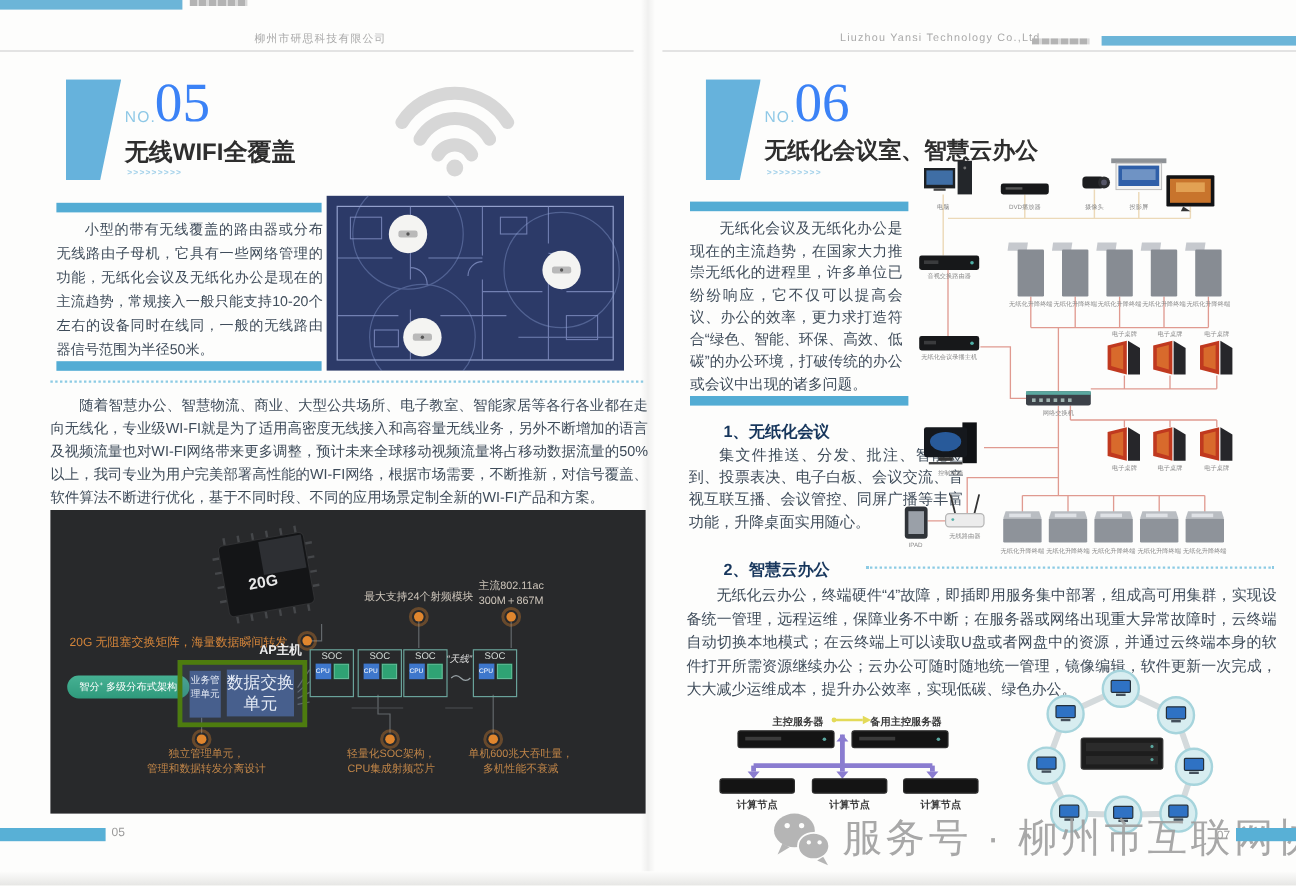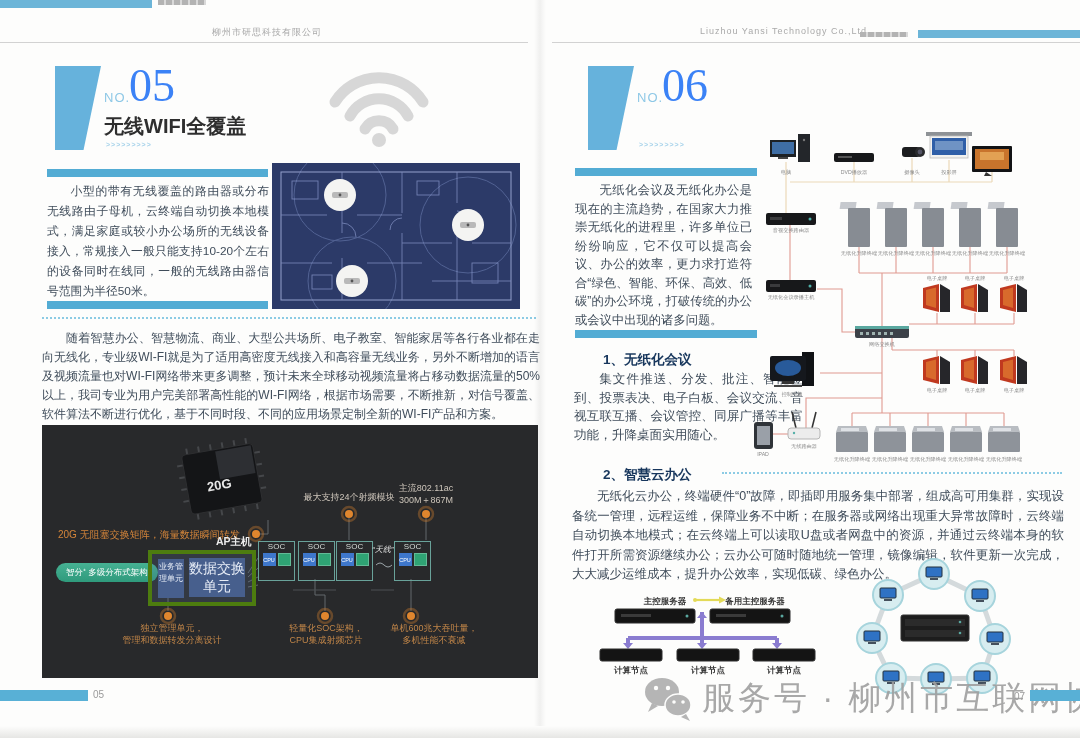--- a/index.html
+++ b/index.html
@@ -69,21 +69,21 @@
   <div class="abs chev" style="left:106px;top:141px;">&gt;&gt;&gt;&gt;&gt;&gt;&gt;&gt;&gt;</div>
 
   <svg class="abs" style="left:323px;top:58px;" width="112" height="90" viewBox="0 0 112 90">
     <path d="M12,44 A 52 52 0 0 1 100,44" fill="none" stroke="#d7d7d7" stroke-width="11" stroke-linecap="round"></path>
     <path d="M27,58 A 33 33 0 0 1 85,58" fill="none" stroke="#d7d7d7" stroke-width="11" stroke-linecap="round"></path>
     <path d="M42,71 A 16 16 0 0 1 70,71" fill="none" stroke="#d7d7d7" stroke-width="11" stroke-linecap="round"></path>
     <circle cx="56" cy="82" r="7" fill="#d7d7d7"></circle>
   </svg>
 
   <div class="abs blue-bar" style="left:47px;top:169px;width:221px;"></div>
-  <div class="abs para intro-l" style="left:47px;top:181px;">小型的带有无线覆盖的路由器或分布无线路由子母机，云终端自动切换本地模式，满足家庭或较小办公场所的无线设备接入，常规接入一般只能支持10-20个左右的设备同时在线同，一般的无线路由器信号范围为半径50米。</div>
+  <div class="abs para intro-l" style="left:47px;top:181px;">小型的带有无线覆盖的路由器或分布无线路由子母机，它具有一些网络管理的功能，无纸化会议及无纸化办公是现在的主流趋势，常规接入一般只能支持10-20个左右的设备同时在线同，一般的无线路由器信号范围为半径50米。</div>
   <div class="abs blue-bar" style="left:47px;top:301px;width:221px;"></div>
 
   <svg class="abs" style="left:272px;top:163px;" width="248" height="146" viewBox="0 0 248 146">
     <rect x="0" y="0" width="248" height="146" fill="#2c3a68"></rect>
     <rect x="9" y="9" width="230" height="128" fill="none" stroke="#93a0cc" stroke-width="1"></rect>
     <g stroke="#7f8dc0" stroke-width="0.9" fill="none" opacity="0.85">
       <path d="M70,9 V70 M70,95 V137 M130,9 V50 M130,70 V137 M185,9 V40 M185,60 V137"></path>
       <path d="M9,52 H55 M85,52 H130 M130,80 H180 M200,80 H239 M9,100 H60 M95,100 H150 M160,118 H239"></path>
       <rect x="20" y="18" width="26" height="18"></rect>
         <rect x="145" y="18" width="22" height="14"></rect>
@@ -210,32 +210,33 @@
   <div class="abs pgnum" style="left:93px;top:689px;">05</div>
 
   <div class="abs hdr-company" style="left:700px;top:26px;width:152px;text-align:right;">Liuzhou Yansi Technology Co.,Ltd</div>
   <div class="abs hdr-gray" style="left:860px;top:32px;width:48px;"></div>
   <div class="abs hdr-blue" style="left:918px;top:30px;width:162px;"></div>
   <div class="abs hdr-line" style="left:552px;top:42px;width:528px;"></div>
 
   <div class="abs quote" style="left:588px;top:66px;"></div>
   <div class="abs no-prefix" style="left:637px;top:90px;">NO.</div>
   <div class="abs no-big" style="left:662px;top:63px;">06</div>
+  <div class="abs sec-title" style="left:637px;top:113px;font-size:19px;">无纸化会议室、智慧云办公</div>
   <div class="abs chev" style="left:639px;top:141px;">&gt;&gt;&gt;&gt;&gt;&gt;&gt;&gt;&gt;</div>
 
   <div class="abs blue-bar" style="left:575px;top:168px;width:182px;"></div>
   <div class="abs para intro-r" style="left:575px;top:181px;">无纸化会议及无纸化办公是现在的主流趋势，在国家大力推崇无纸化的进程里，许多单位已纷纷响应，它不仅可以提高会议、办公的效率，更力求打造符合“绿色、智能、环保、高效、低碳”的办公环境，打破传统的办公或会议中出现的诸多问题。</div>
   <div class="abs blue-bar" style="left:575px;top:330px;width:182px;"></div>
 
   <div class="abs s-title" style="left:590px;top:351px;">1、无纸化会议</div>
   <div class="abs para s1-body" style="left:574px;top:370px;">集文件推送、分发、批注、智能签到、投票表决、电子白板、会议交流、音视互联互播、会议管控、同屏广播等丰富功能，升降桌面实用随心。</div>
 
   <div class="abs s-title" style="left:590px;top:466px;">2、智慧云办公</div>
   <div class="abs dotted" style="left:722px;top:472px;width:340px;"></div>
-  <div class="abs para s2-body" style="left:572px;top:487px;">无纸化云办公，终端硬件“0”故障，即插即用服务集中部署，组成高可用集群，实现设备统一管理，远程运维，保障业务不中断；在服务器或网络出现重大异常故障时，云终端自动切换本地模式；在云终端上可以读取U盘或者网盘中的资源，并通过云终端本身的软件打开所需资源继续办公；云办公可随时随地统一管理，镜像编辑，软件更新一次完成，大大减少运维成本，提升办公效率，实现低碳、绿色办公。</div>
+  <div class="abs para s2-body" style="left:572px;top:487px;">无纸化云办公，终端硬件“4”故障，即插即用服务集中部署，组成高可用集群，实现设备统一管理，远程运维，保障业务不中断；在服务器或网络出现重大异常故障时，云终端自动切换本地模式；在云终端上可以读取U盘或者网盘中的资源，并通过云终端本身的软件打开所需资源继续办公；云办公可随时随地统一管理，镜像编辑，软件更新一次完成，大大减少运维成本，提升办公效率，实现低碳、绿色办公。</div>
 
   <svg class="abs" style="left:742px;top:128px;" width="338" height="345" viewBox="0 0 338 345">
 
     <g stroke="#ecd9b8" stroke-width="1.2" fill="none">
       <path d="M44,34 V85"></path>
         <path d="M112,34 V54"></path>
         <path d="M170,30 V54"></path>
         <path d="M207,32 V54"></path>
         <path d="M250,44 V54"></path>
       <path d="M48,54 H250"></path>

